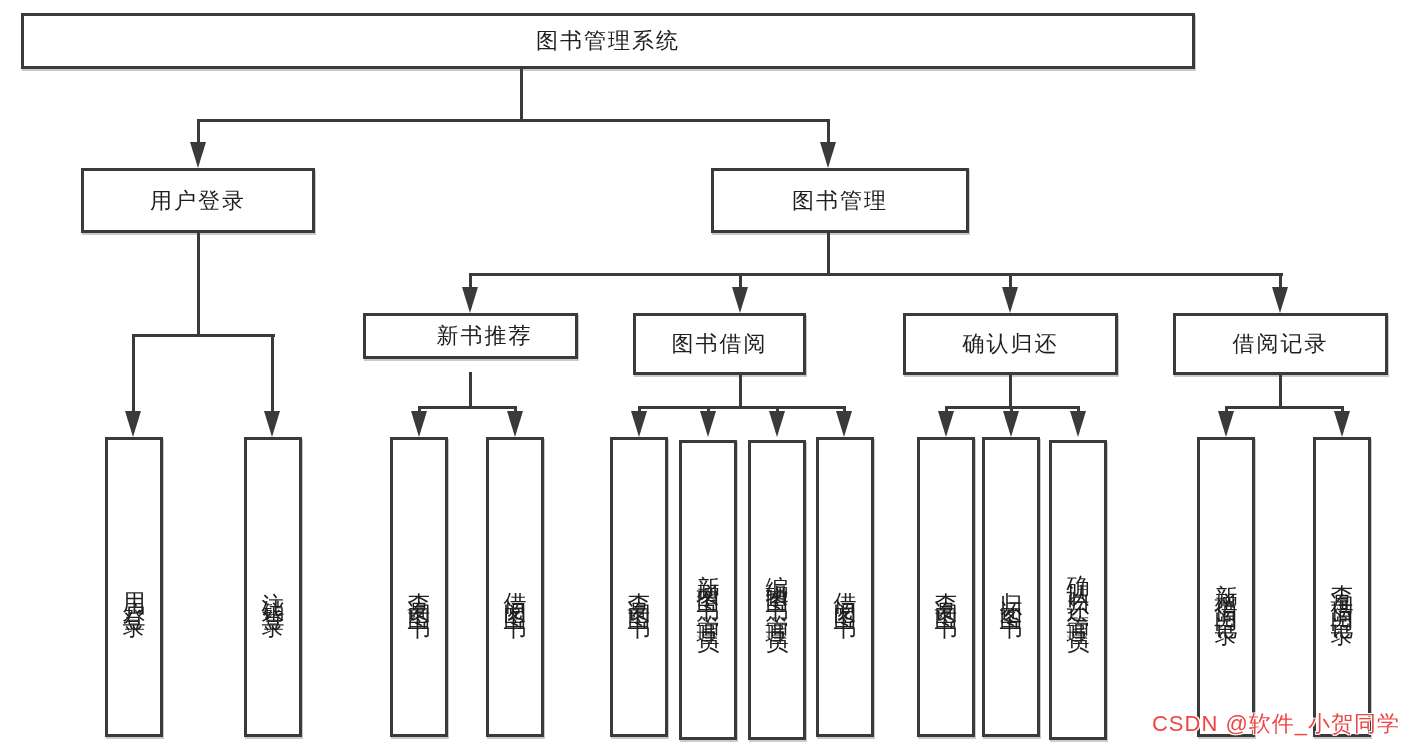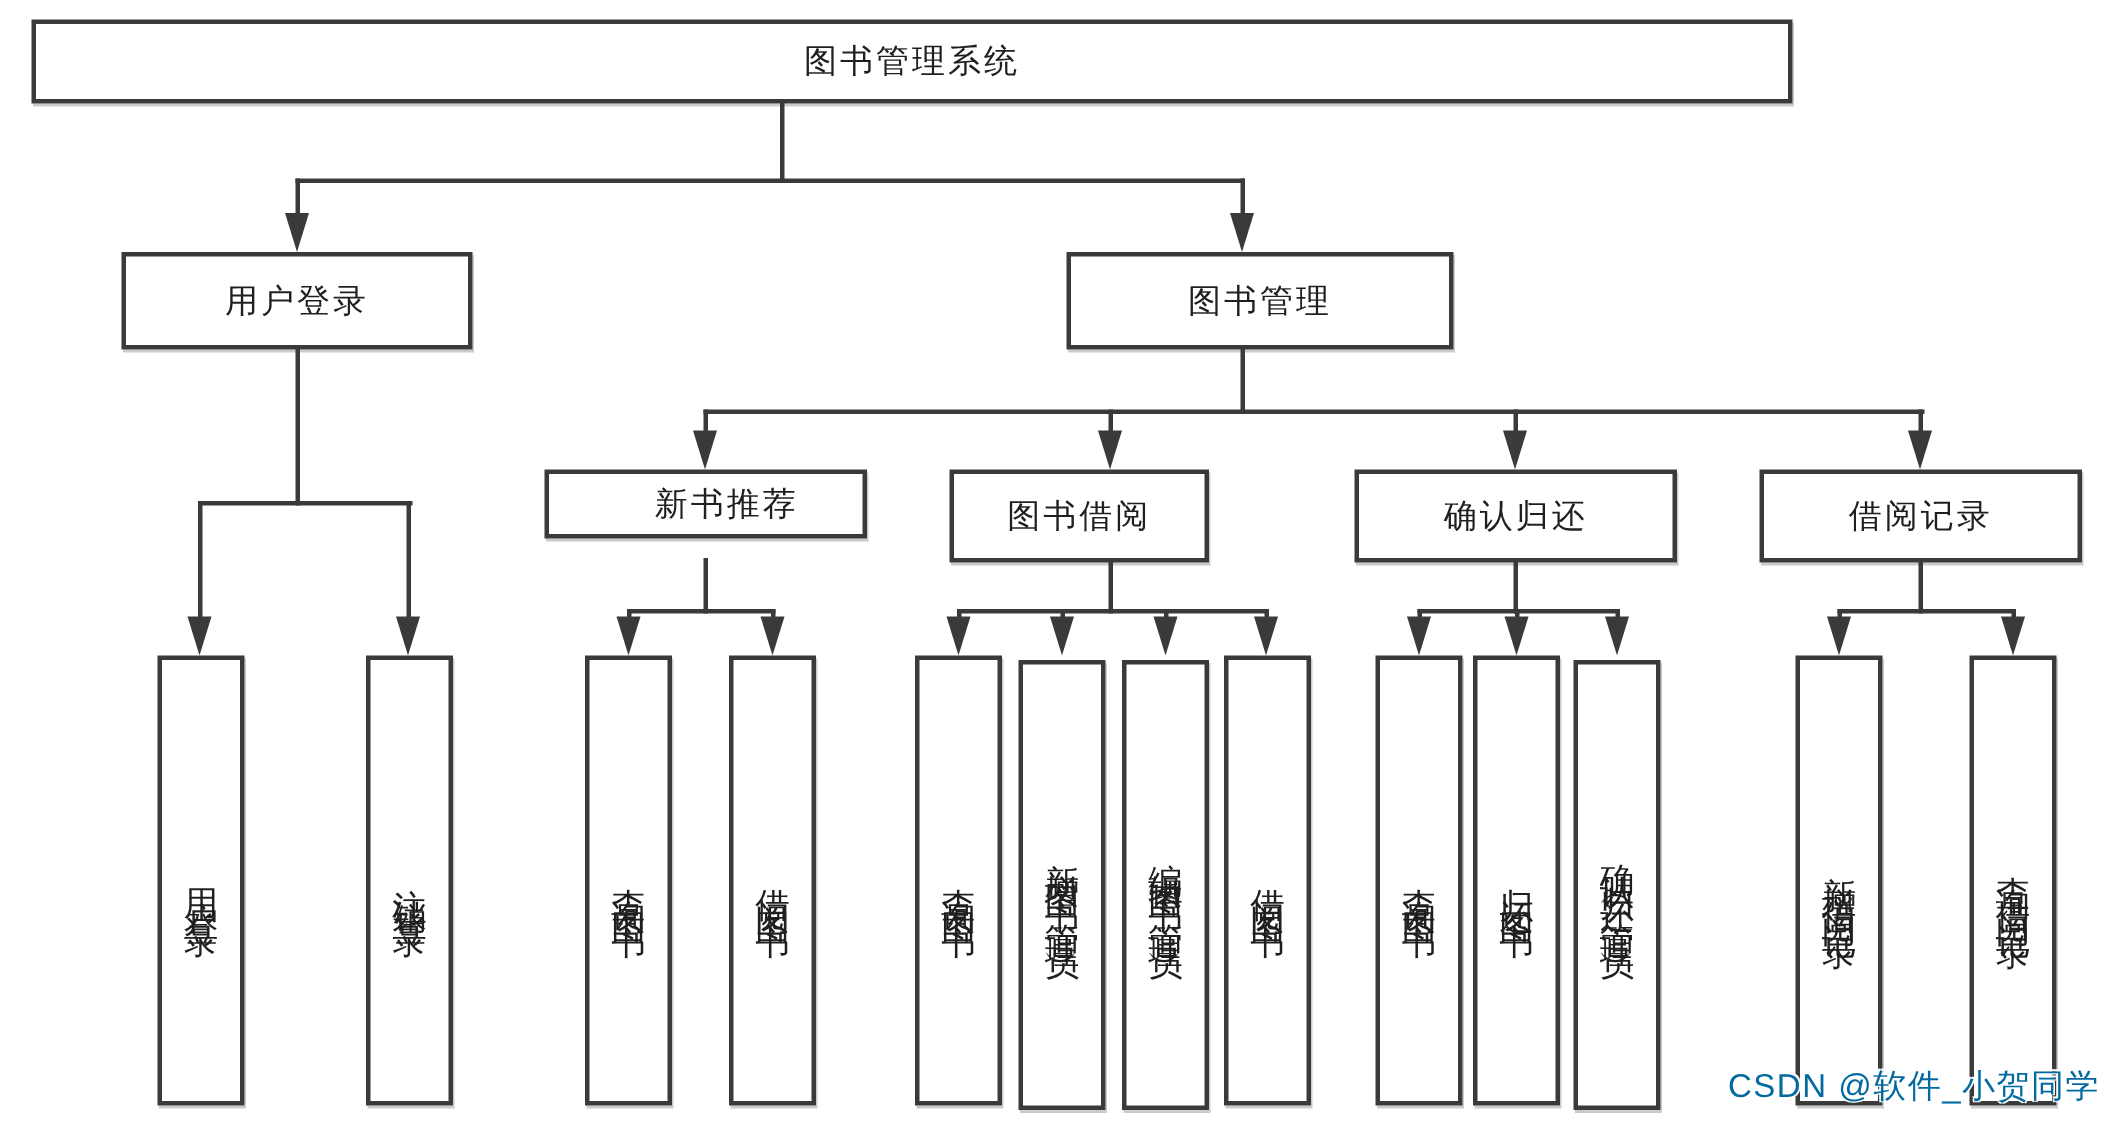--- a/index.html
+++ b/index.html
@@ -45,21 +45,21 @@
     height: 0;
     border-left: 8px solid transparent;
     border-right: 8px solid transparent;
     border-top: 26px solid #3a3a3a;
   }
   .watermark {
     position: absolute;
     right: 5px;
     top: 709px;
     font-size: 22px;
-    color: #0369a1;
+    color: #ef4444;
     letter-spacing: 1px;
     text-shadow: 1px 1px 0 #ffffff, -1px -1px 0 #ffffff, 1px -1px 0 #ffffff, -1px 1px 0 #ffffff;
     white-space: nowrap;
   }
 </style>
 </head>
 <body>
 
 <div id="canvas">
 

